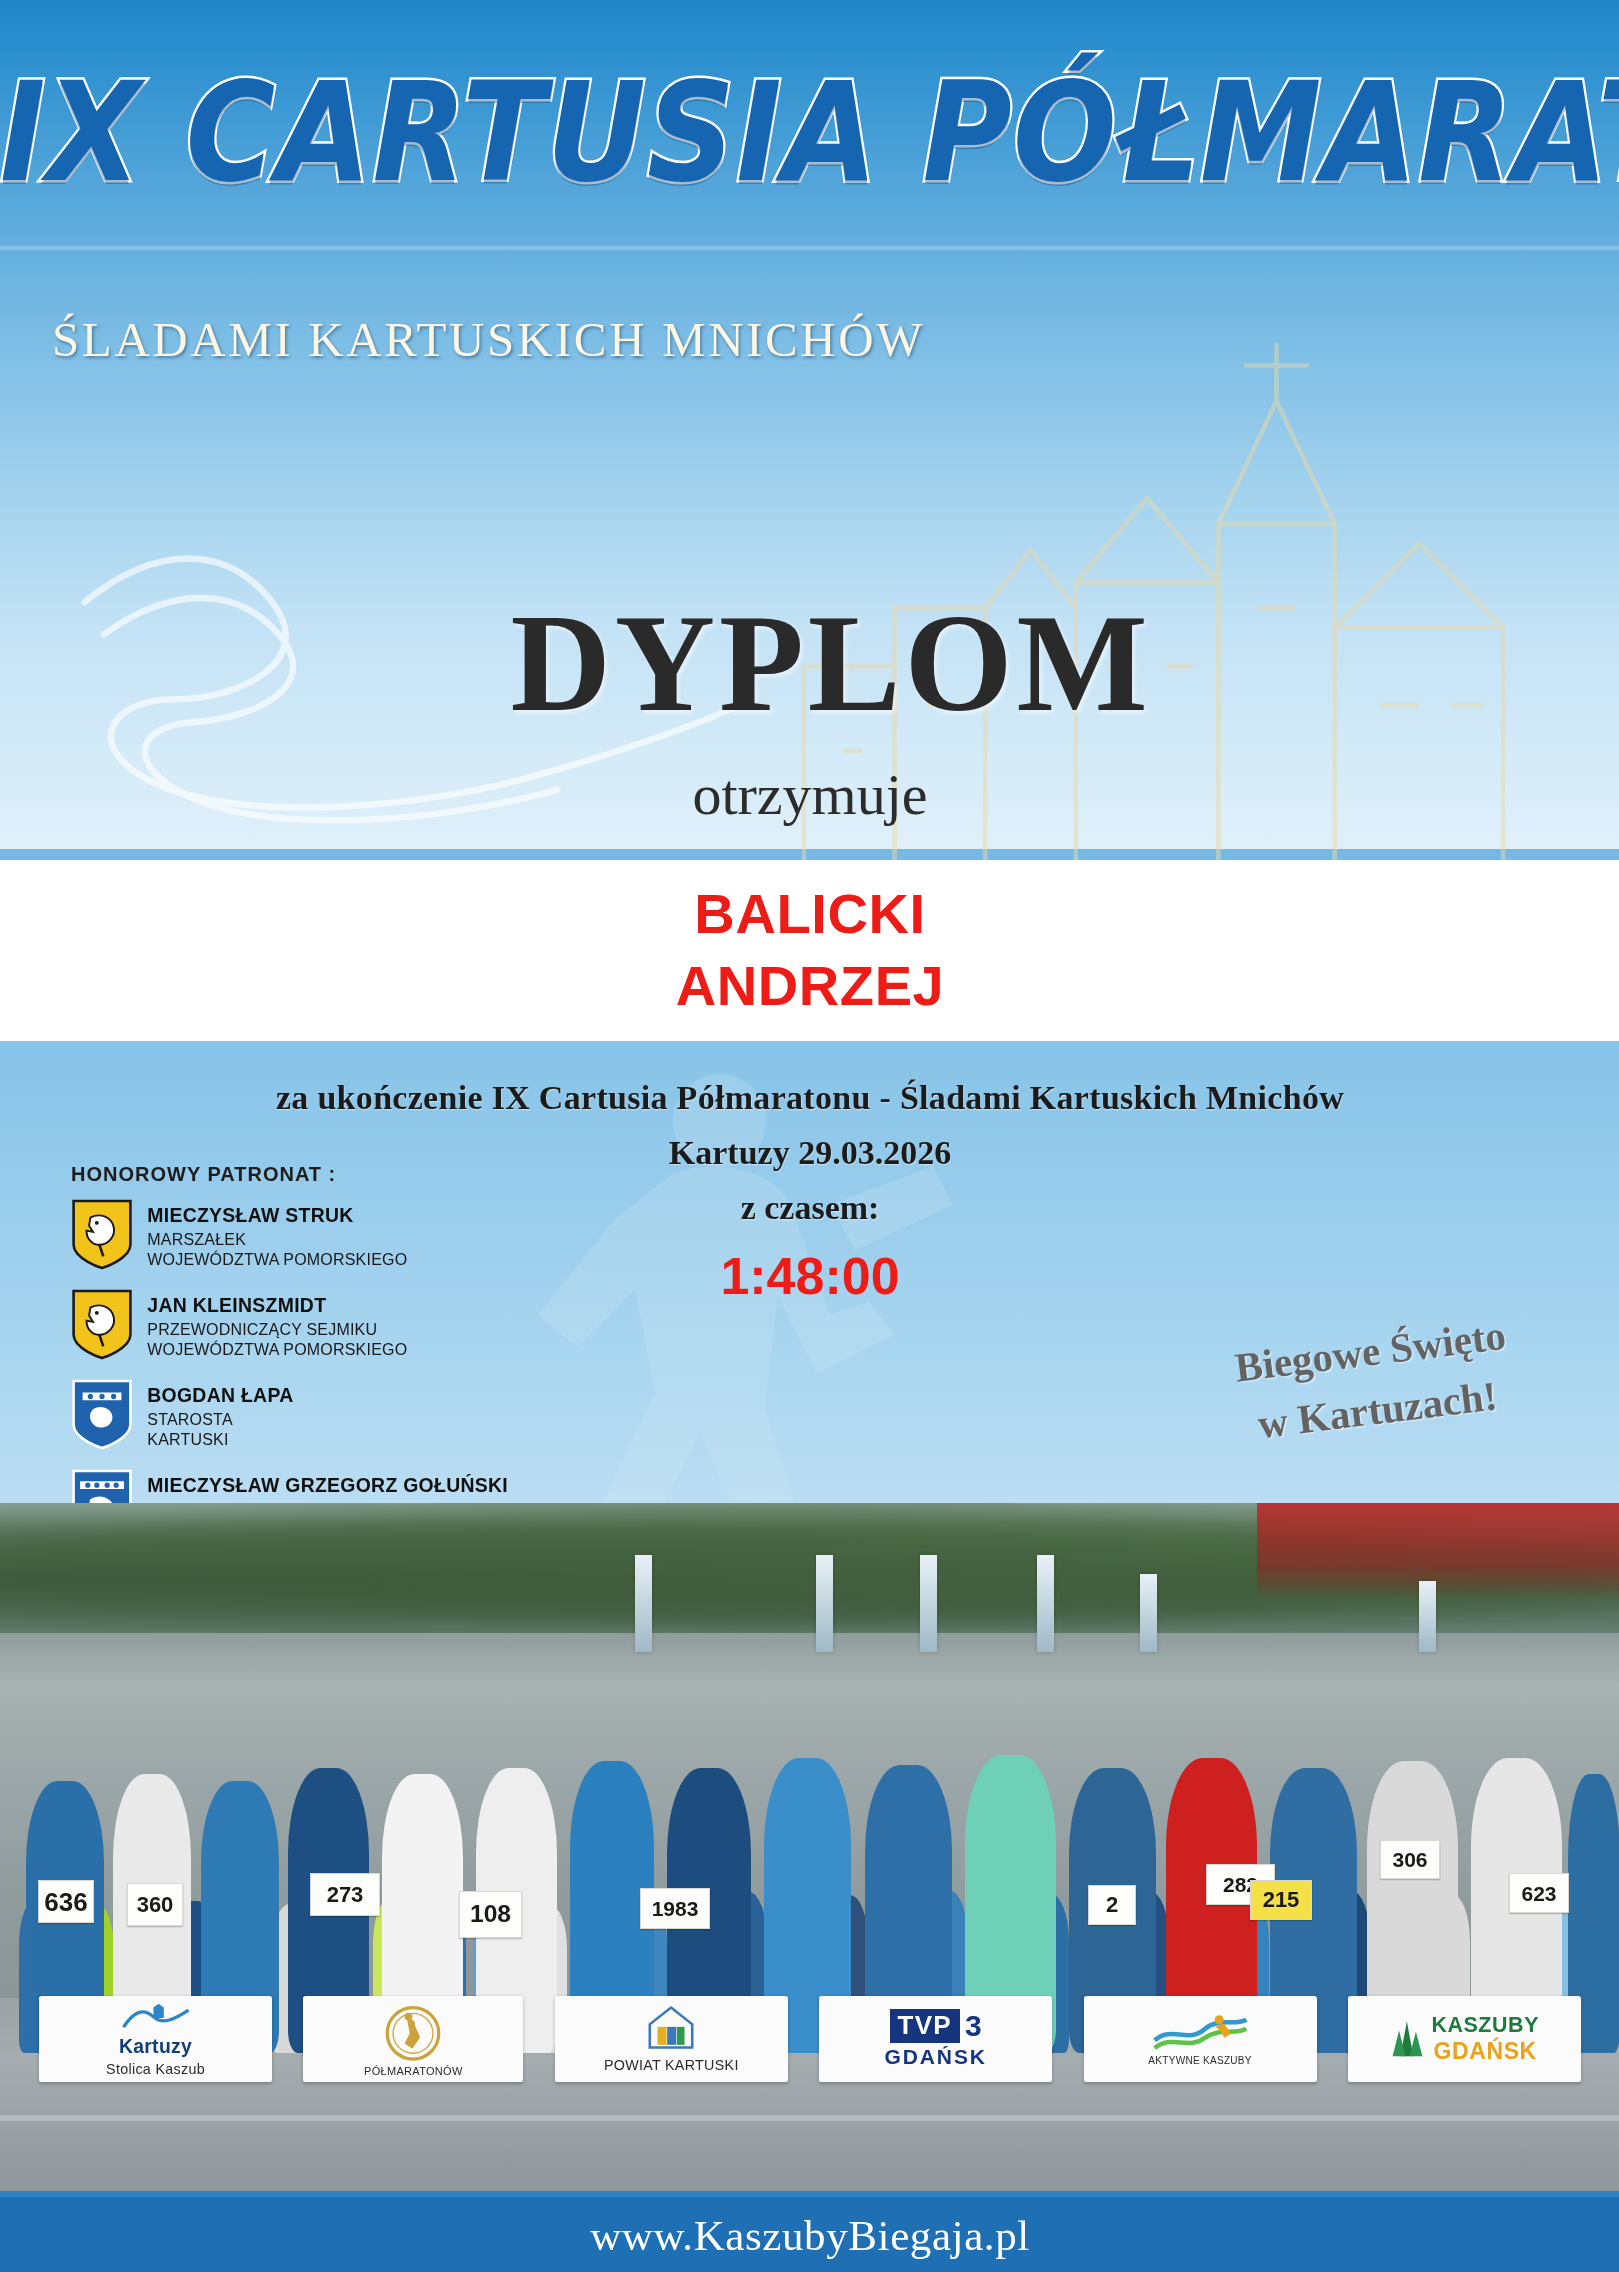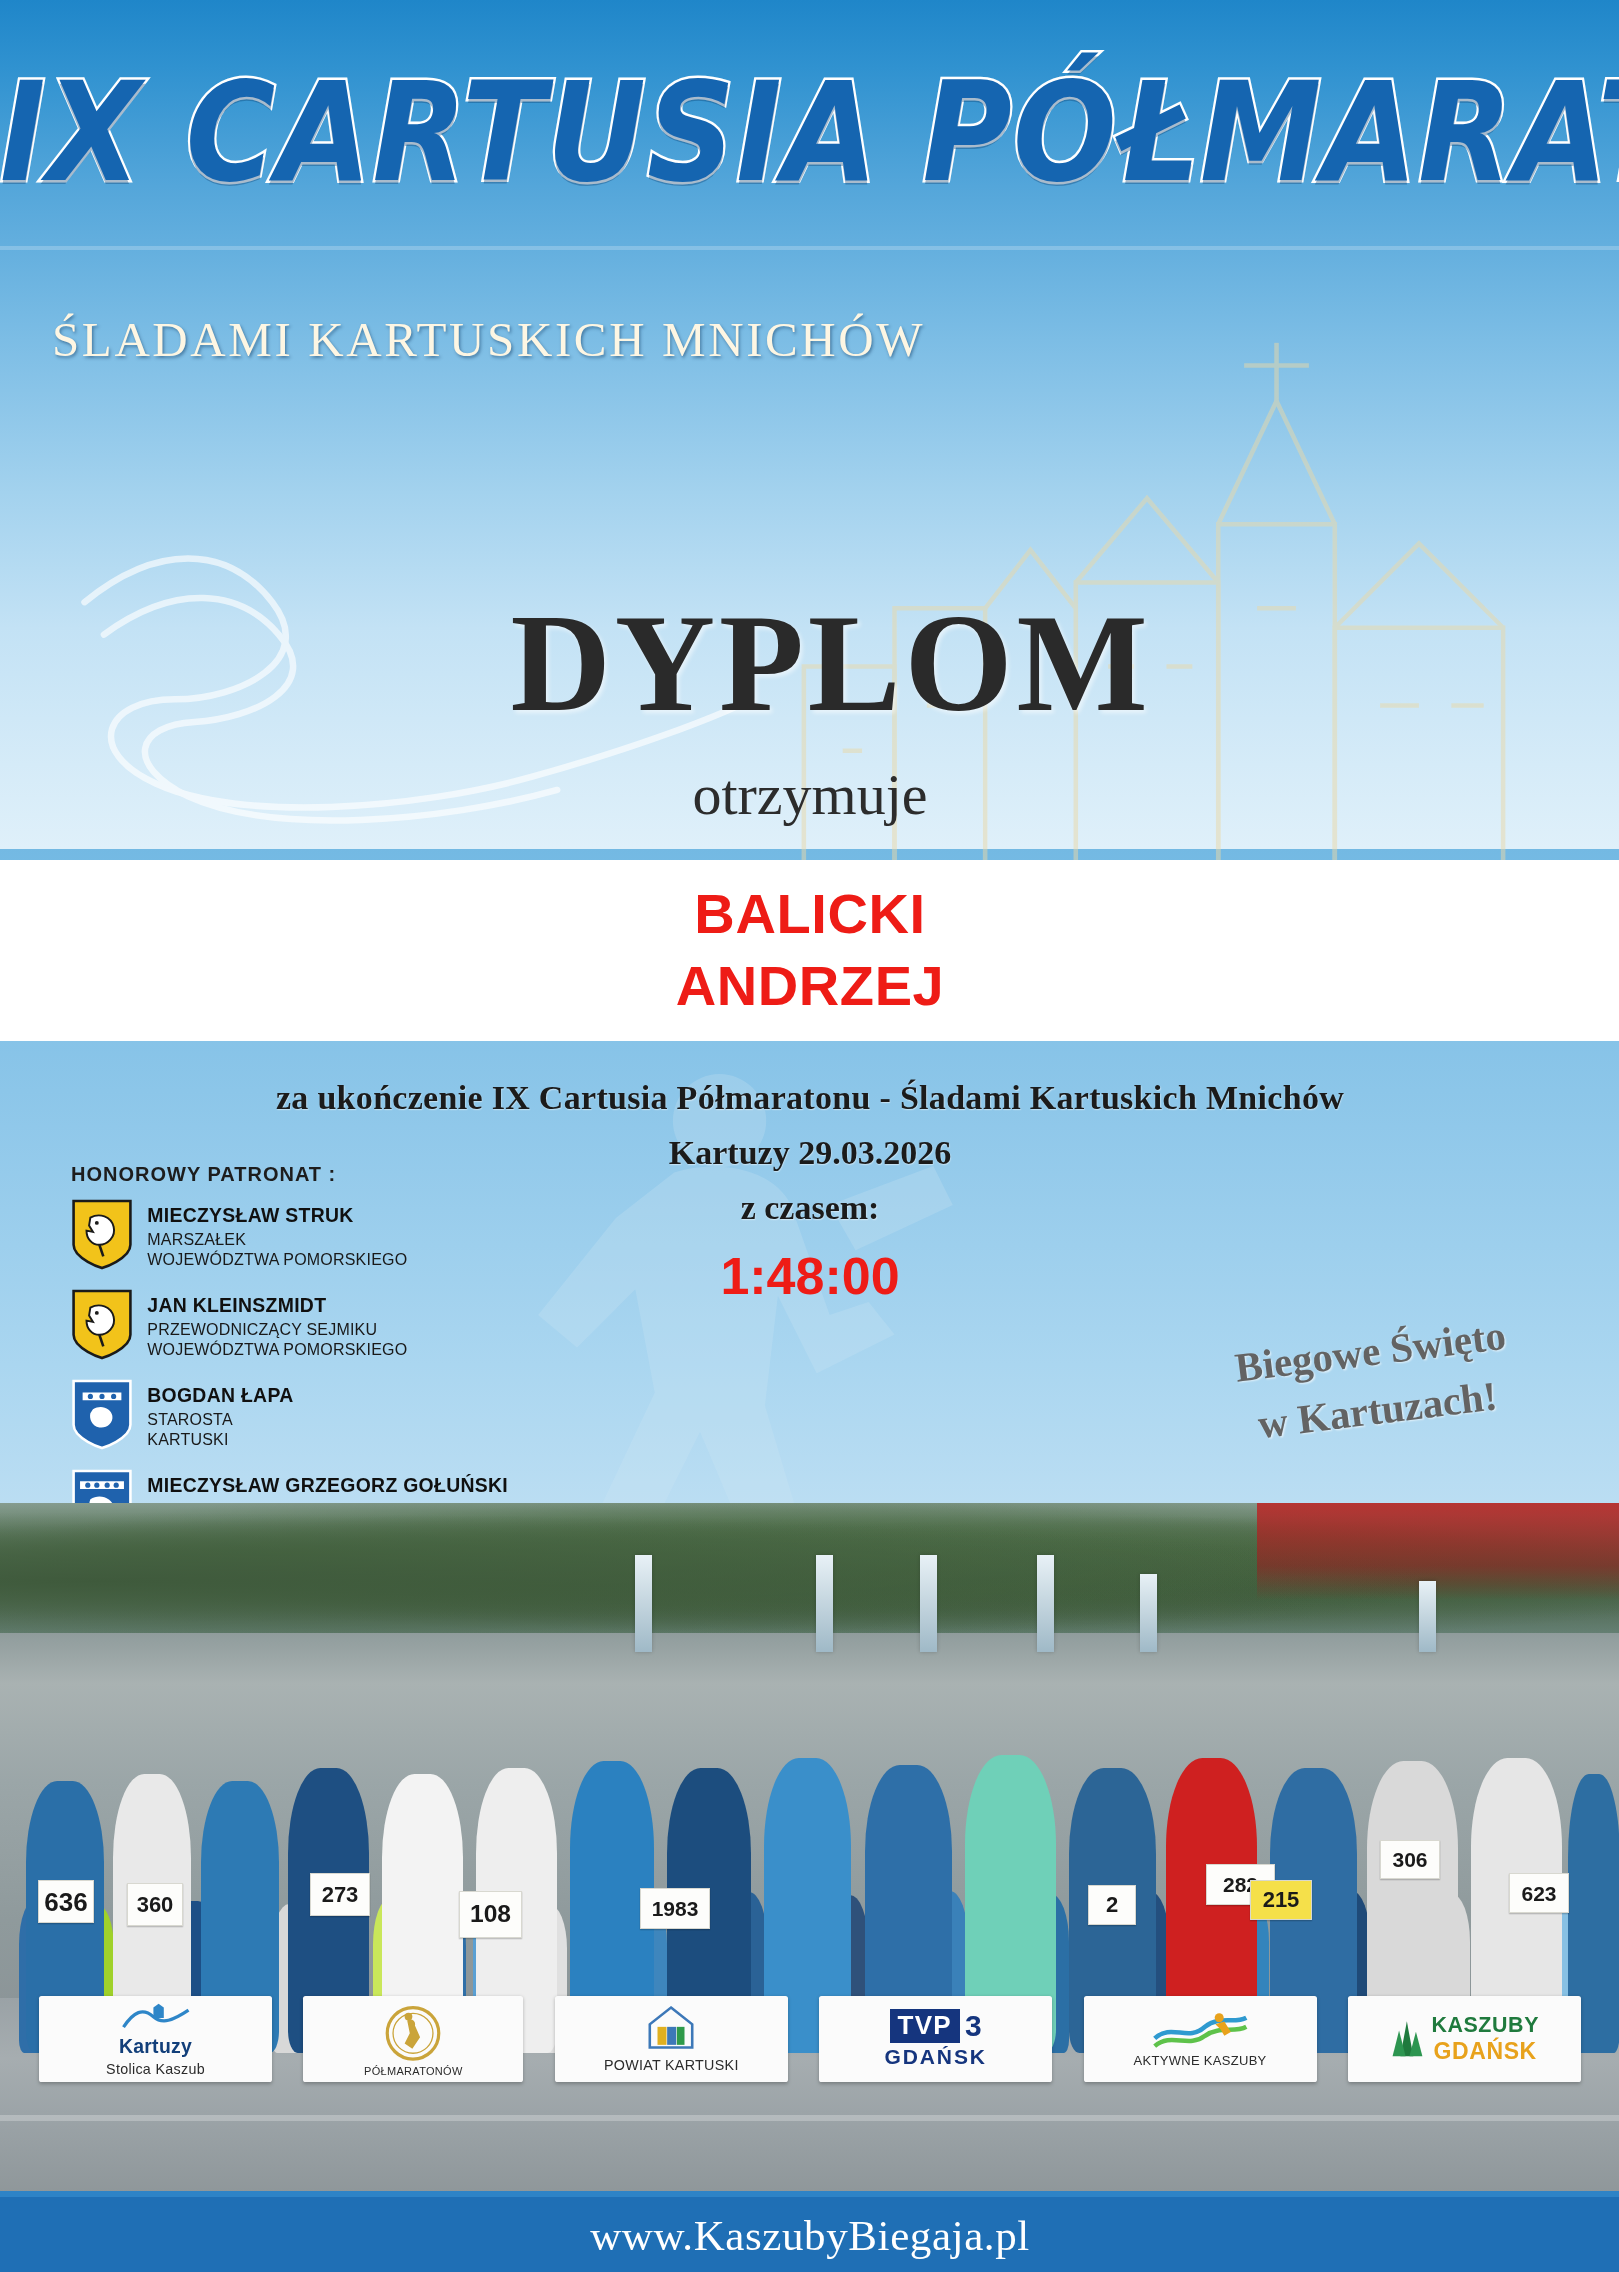--- a/index.html
+++ b/index.html
@@ -492,21 +492,21 @@
       <div class="runner" style="left:965px;width:91px; height:298px; background:#6fd0b8;"></div>
       <div class="runner" style="left:1069px;width:87px; height:285px; background:#2c6596;"></div>
       <div class="runner" style="left:1166px;width:91px; height:295px; background:#cf2020;"></div>
       <div class="runner" style="left:1270px;width:87px; height:285px; background:#2f6da3;"></div>
       <div class="runner" style="left:1367px;width:91px; height:292px; background:#d9d9d9;"></div>
       <div class="runner" style="left:1471px;width:91px; height:295px; background:#e6e6e6;"></div>
       <div class="runner" style="left:1568px;width:52px;  height:279px; background:#2d6ea2;"></div>
 
       <div class="bib" style="left:38px;  bottom:130px; width:56px; height:43px; font-size:26px;">636</div>
       <div class="bib" style="left:127px; bottom:127px; width:56px; height:43px; font-size:22px;">360</div>
-      <div class="bib" style="left:310px; bottom:137px; width:60px; height:43px; font-size:22px;">273</div>
+      <div class="bib" style="left:310px; bottom:137px; width:70px; height:43px; font-size:22px;">273</div>
       <div class="bib" style="left:459px; bottom:115px; width:63px; height:47px; font-size:24.6px;">108</div>
       <div class="bib" style="left:640px; bottom:124px; width:70px; height:41px; font-size:21px;">1983</div>
       <div class="bib" style="left:1206px;bottom:148px; width:69px; height:41px; font-size:21px;">282</div>
       <div class="bib" style="left:1088px;bottom:128px; width:48px;  height:40px; font-size:22px;">2</div>
       <div class="bib" style="left:1250px;bottom:133px; width:62px;  height:40px; font-size:22px; background:#f5e04a;">215</div>
       <div class="bib" style="left:1380px;bottom:174px; width:60px;  height:39px; font-size:21px;">306</div>
       <div class="bib" style="left:1509px;bottom:140px; width:60px;  height:40px; font-size:21px;">623</div>
     </div>
 
     <div class="sponsors">
@@ -548,21 +548,21 @@
         <div class="gdansk">GDAŃSK</div>
       </div>
 
       <div class="sponsor-box">
         <svg width="97" height="40" viewBox="0 0 150 62">
           <path d="M4 44 C30 20 56 50 82 26 C104 8 128 22 146 12" fill="none" stroke="#2f9ad0" stroke-width="7"></path>
           <path d="M4 56 C30 34 56 60 82 40 C104 24 128 36 146 26" fill="none" stroke="#5ec24a" stroke-width="7"></path>
           <circle cx="104" cy="12" r="7" fill="#e8a21c"></circle>
           <path d="M98 22 L112 18 L122 34 L112 40 L106 30 Z" fill="#e8a21c"></path>
         </svg>
-        <div class="sponsor-label" style="font-size:13px">AKTYWNE KASZUBY</div>
+        <div class="sponsor-label" style="font-size:10px">AKTYWNE KASZUBY</div>
       </div>
 
       <div class="sponsor-box">
         <div style="display:flex;align-items:center;gap:6.5px">
           <svg width="35" height="47" viewBox="0 0 54 72">
             <path d="M16 62 L26 8 L36 62 Z" fill="#1f7a3d"></path>
             <path d="M4 62 L14 22 L24 62 Z" fill="#2d9550"></path>
             <path d="M30 62 L40 24 L50 62 Z" fill="#2d9550"></path>
           </svg>
           <div class="kaszuby-logo">

